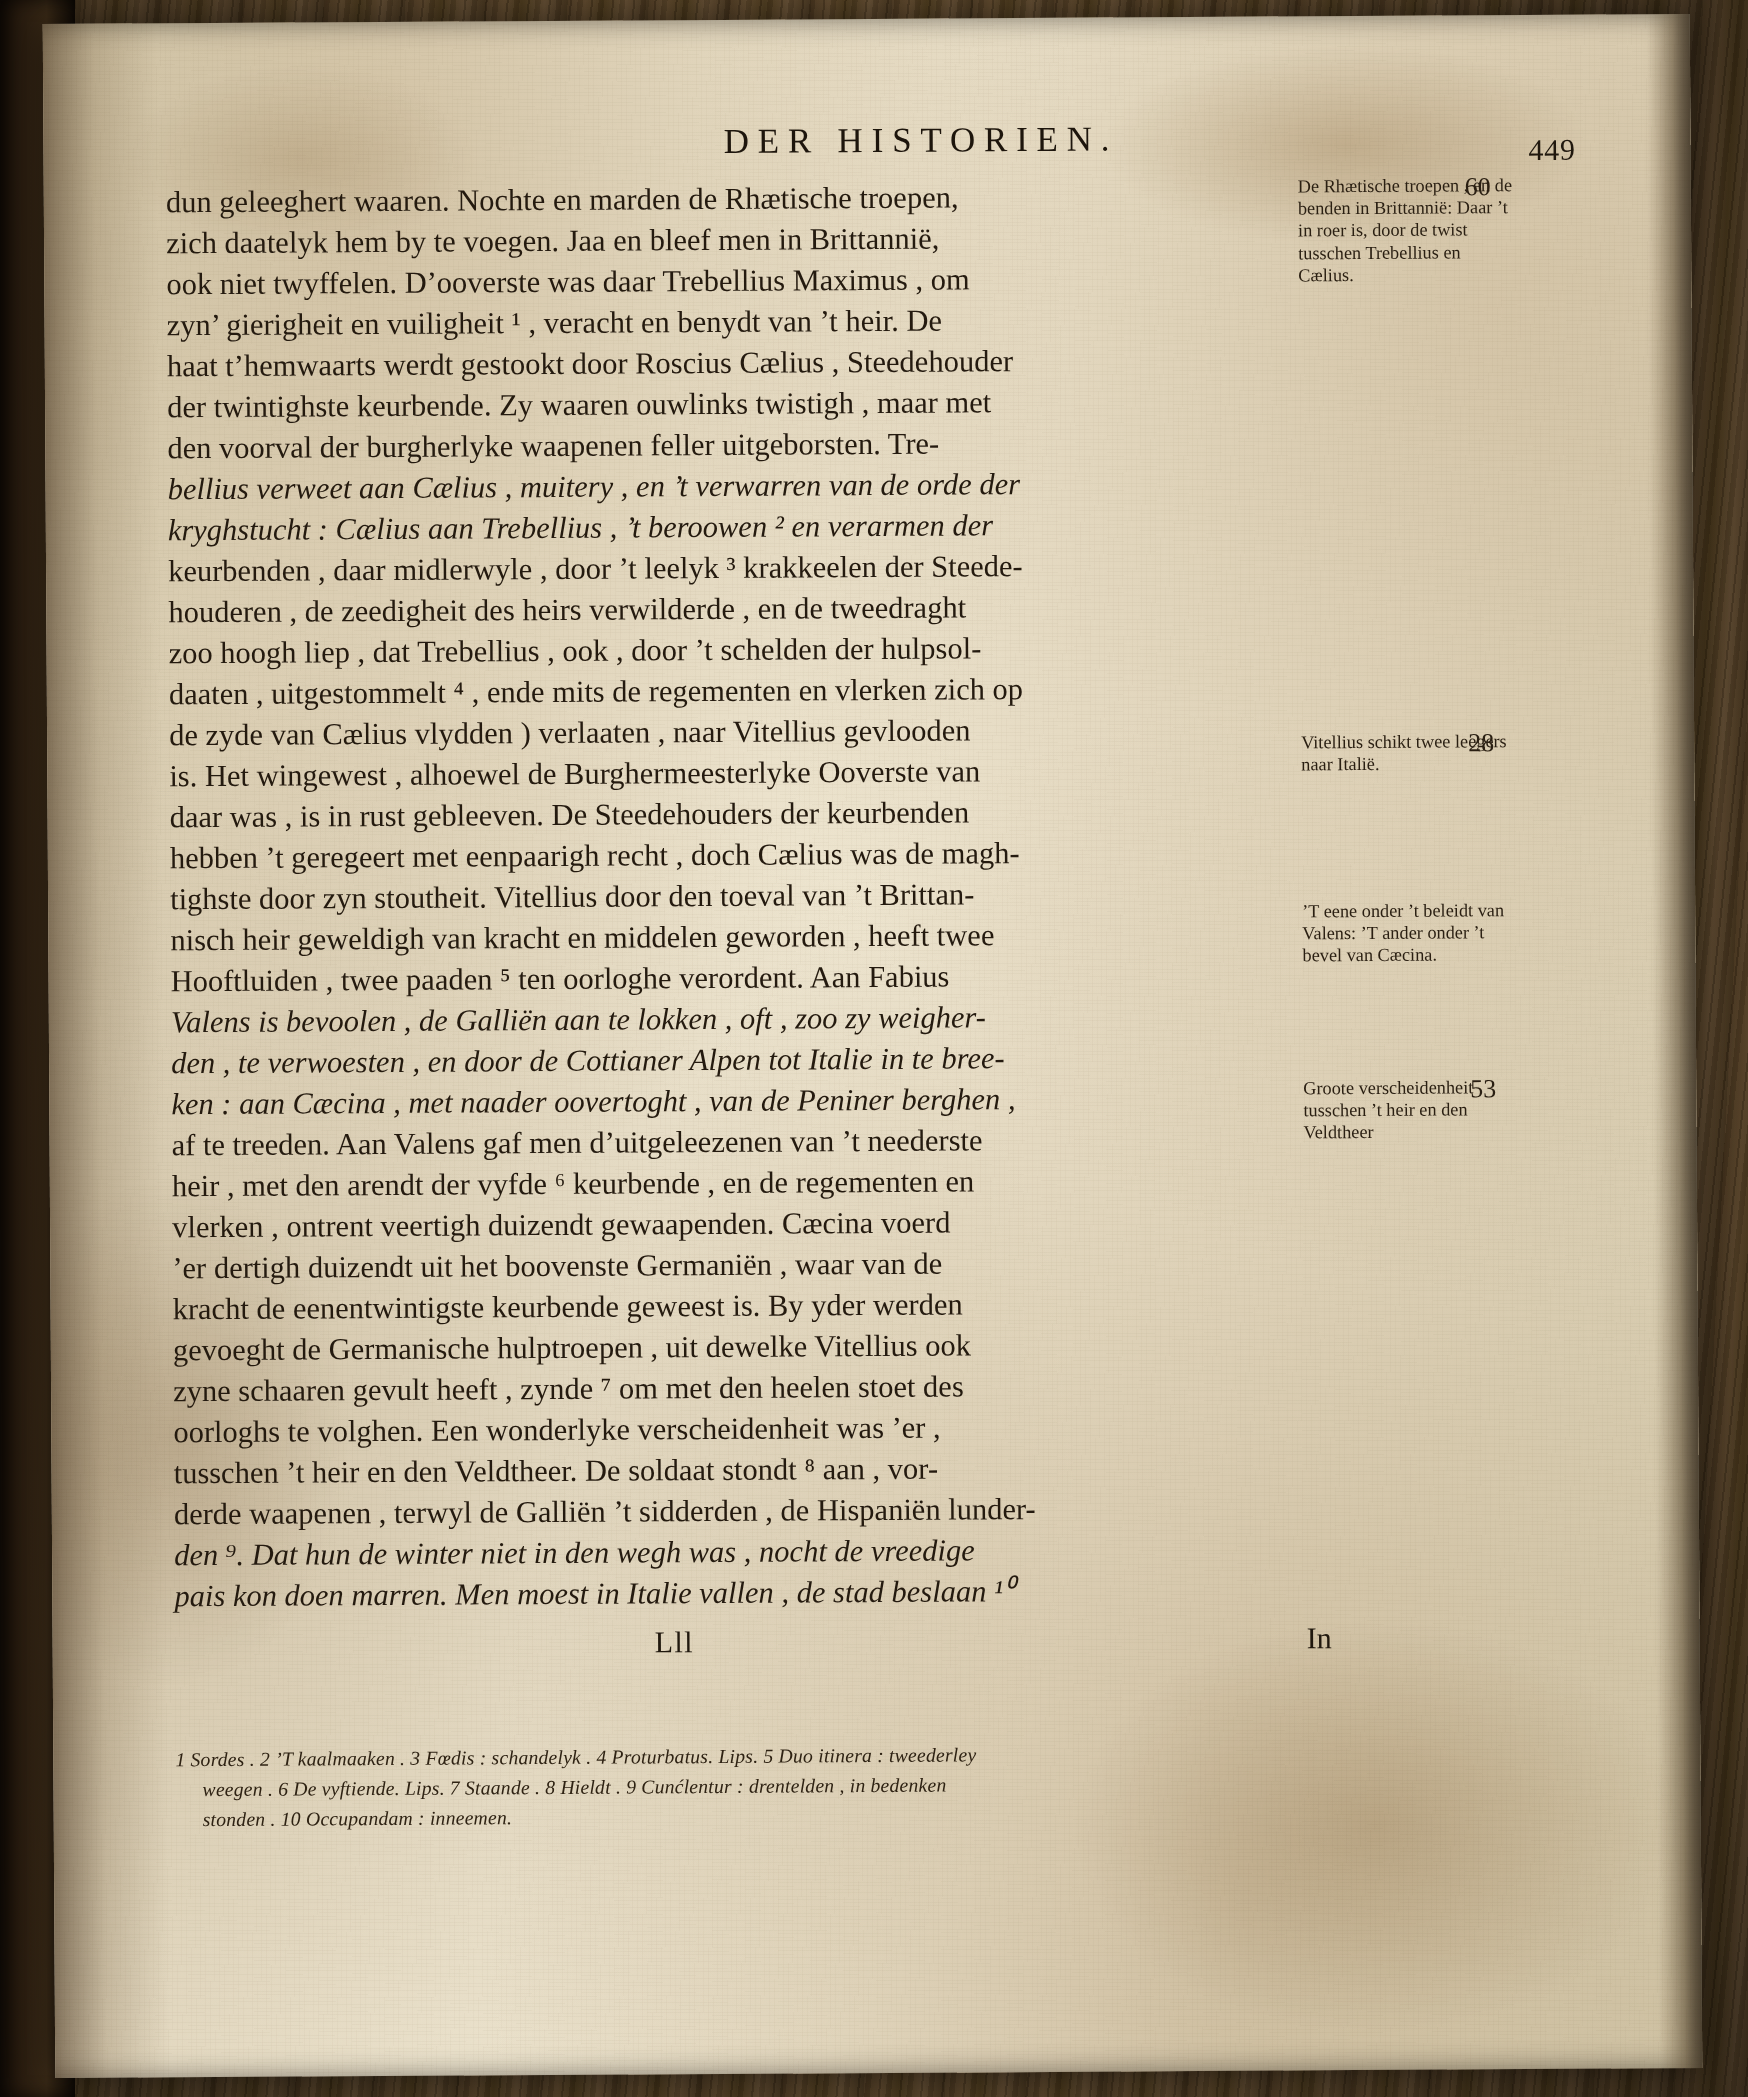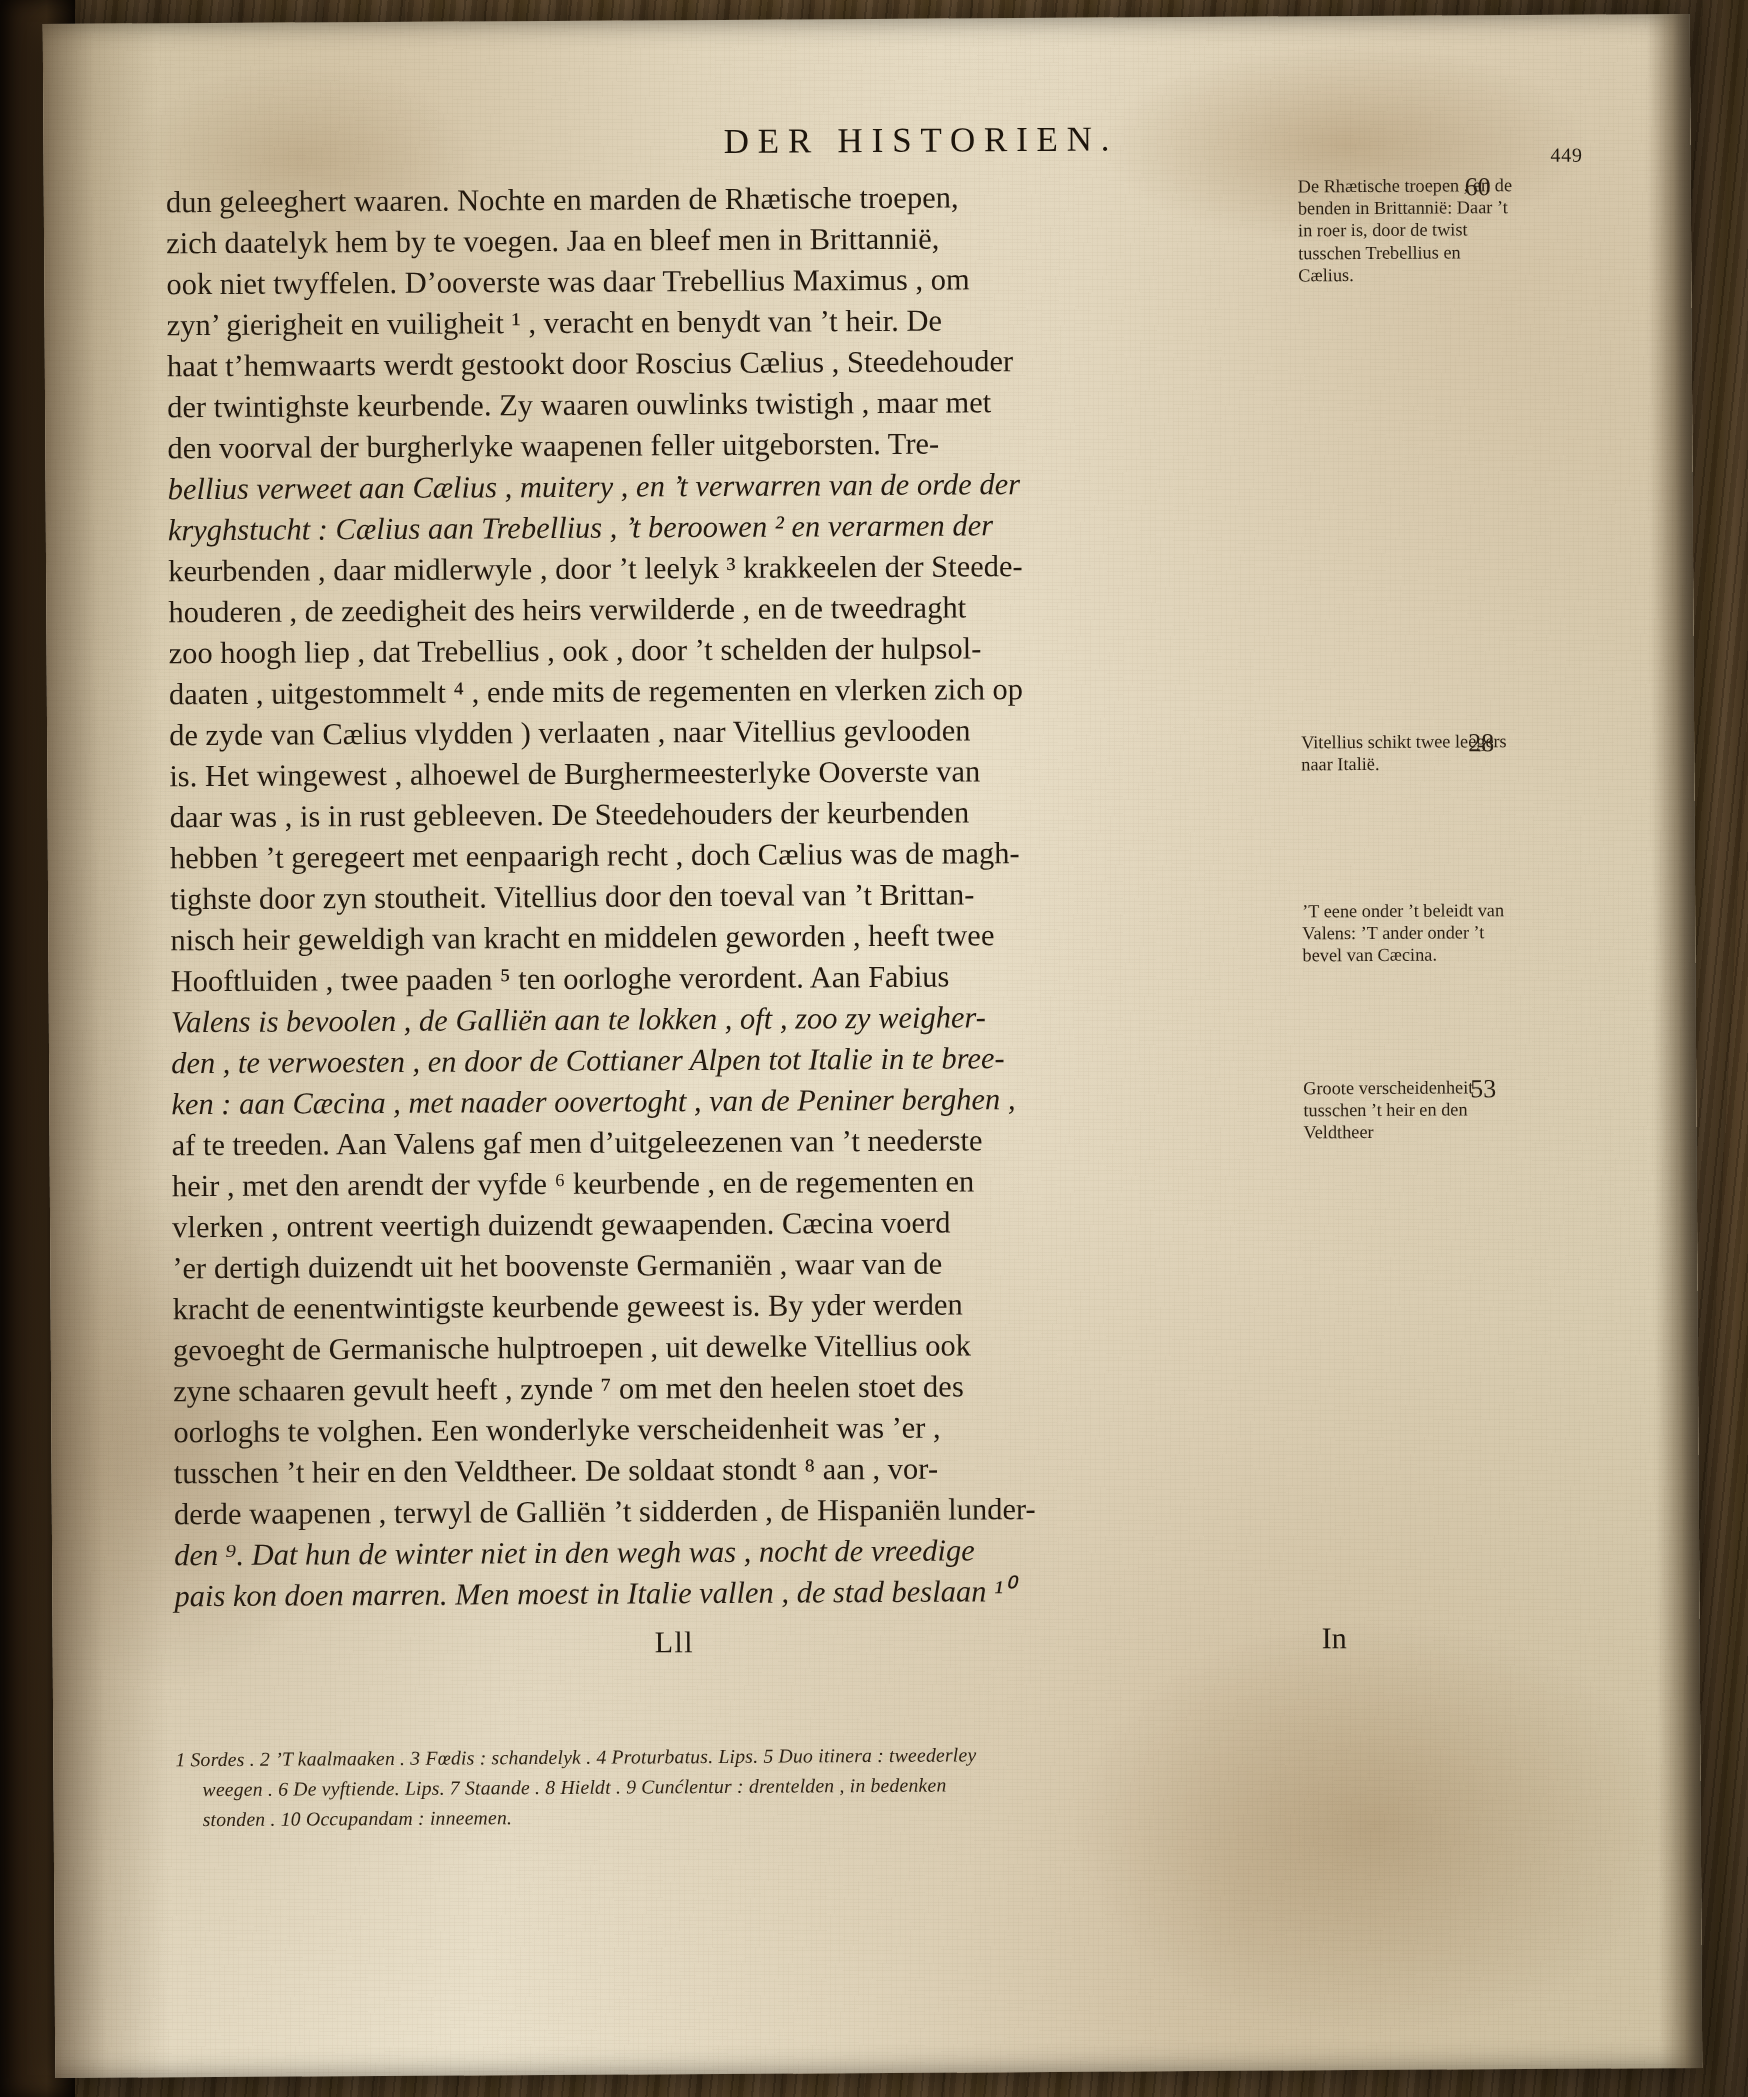--- a/index.html
+++ b/index.html
@@ -114,23 +114,23 @@
   }
   .running-head .title {
     font-size: 35px;
     letter-spacing: 8.8px;
     font-weight: 400;
     color: #1d150c;
     margin-left: 81px;
   }
   .running-head .folio {
     position: absolute;
-    right: 13px;
+    right: 20px;
     bottom: -2.7px;
-    font-size: 20px;
+    font-size: 30px;
     letter-spacing: 0.7px;
     text-align: center;
   }
 
   #body-area {
     position: relative;
     margin-top: 9.5px;
   }
 
   .main-col {
@@ -173,21 +173,20 @@
   .catchline .sig {
     position: absolute;
     left: 480px;
     font-size: 30px;
     letter-spacing: 1.4px;
   }
   .catchline .catchword {
     position: absolute;
     left: 1132px;
     font-size: 30px;
-    margin-left: 15px;
   }
 
   
   .footnotes {
     margin-top: 75px;
     width: 1220px;
     font-size: 19.7px;
     line-height: 30px;
     font-style: italic;
     color: #33251300;

